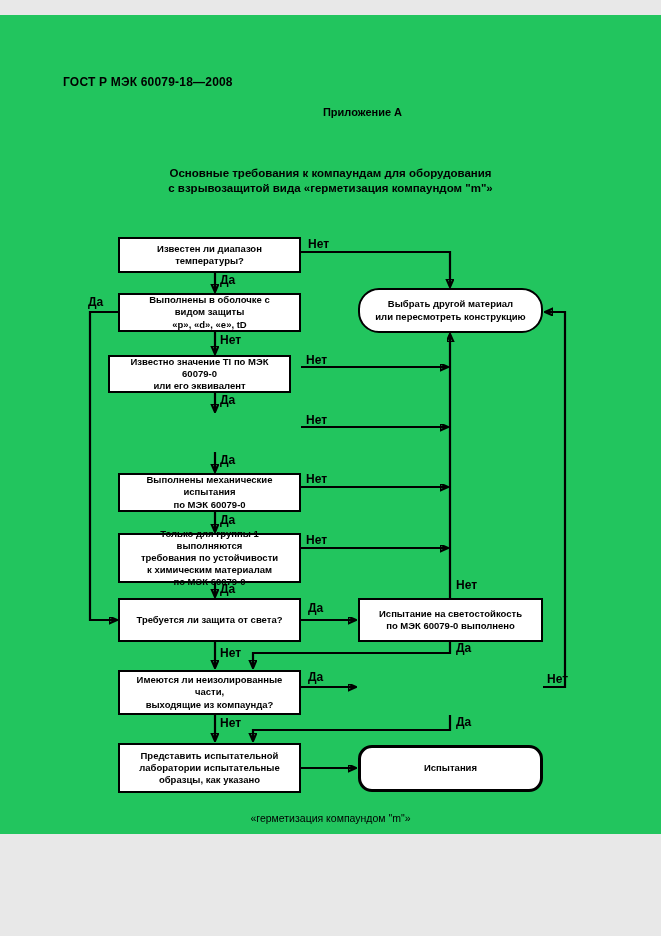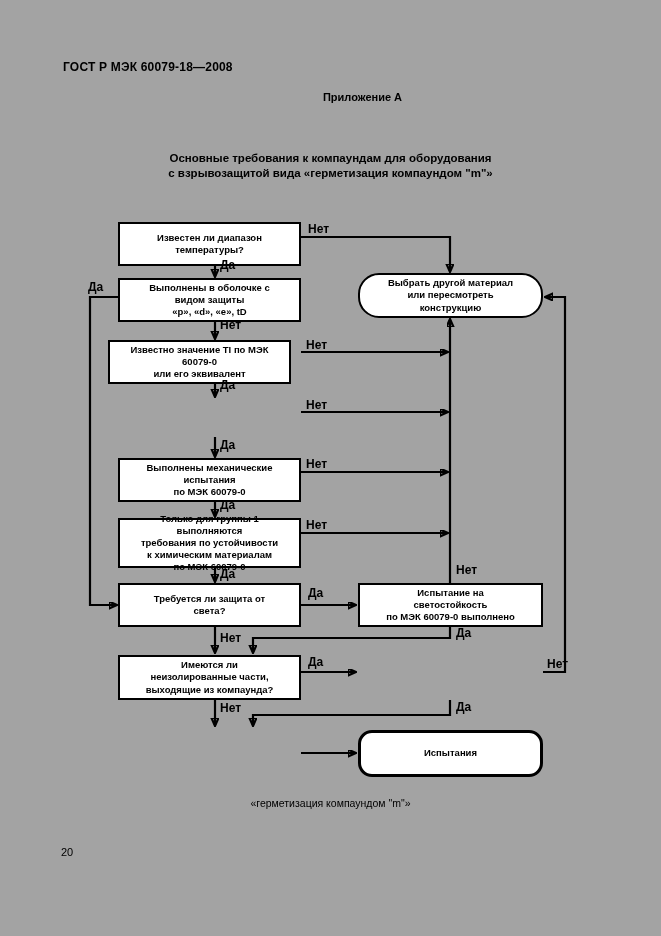--- a/index.html
+++ b/index.html
@@ -1,29 +1,29 @@
 <!DOCTYPE html>
 <html><head>
 <meta charset="utf-8">
 <style>
   html,body{margin:0;padding:0;background:#e8e8e8;}
   .page{
-    position:relative;width:661px;height:936px;background:#a3a3a3;
+    position:relative;width:661px;height:819px;background:#22c55e;
     font-family:"Liberation Sans",sans-serif;color:#000;overflow:hidden;
-    margin:0 auto;
+    margin:15px auto;
   }
   .doc-header{position:absolute;left:63px;top:60px;font-size:12px;font-weight:bold;letter-spacing:.2px;}
   .appendix{position:absolute;left:0;top:91px;width:661px;text-align:center;font-size:11px;font-weight:bold;line-height:13px;padding-left:32px;}
   .fig-title{position:absolute;left:0;top:151px;width:661px;text-align:center;font-size:11.5px;font-weight:bold;line-height:15px;}
   .caption{position:absolute;left:0;top:796px;width:661px;text-align:center;font-size:10.5px;line-height:15px;}
   .page-number{position:absolute;left:61px;top:846px;font-size:11px;}
   .fbox{
     position:absolute;box-sizing:border-box;border:2.5px solid #000;background:#fff;
     display:flex;align-items:center;justify-content:center;text-align:center;
-    font-size:9.5px;font-weight:bold;line-height:1.28;white-space:pre-line;padding:20px;
+    font-size:9.5px;font-weight:bold;line-height:1.28;white-space:pre-line;padding:14px;
   }
   .fbox.rounded{border-radius:14px;border-width:3px;}
   .elabel{position:absolute;font-size:12px;font-weight:bold;line-height:10px;}
   svg.connectors{position:absolute;left:0;top:0;}
   svg.connectors path{fill:none;stroke:#000;stroke-width:2.2;}
 </style>
 </head>
 <body>
 
 <div class="page">
@@ -75,20 +75,23 @@
 или его эквивалент</div>
   <div class="fbox" style="left:118px;top:458px;width:183px;height:39px;">Выполнены механические испытания
 по МЭК 60079-0</div>
   <div class="fbox" style="left:118px;top:518px;width:183px;height:50px;">Только для группы 1 выполняются
 требования по устойчивости
 к химическим материалам
 по МЭК 60079-0</div>
   <div class="fbox" style="left:118px;top:583px;width:183px;height:44px;">Требуется ли защита от света?</div>
   <div class="fbox" style="left:118px;top:655px;width:183px;height:45px;">Имеются ли неизолированные части,
 выходящие из компаунда?</div>
+  <div class="fbox" style="left:118px;top:728px;width:183px;height:50px;">Представить испытательной
+лаборатории испытательные
+образцы, как указано</div>
 
   <div class="fbox" style="left:358px;top:273px;width:185px;height:45px;border-radius:21px;">Выбрать другой материал
 или пересмотреть конструкцию</div>
   <div class="fbox" style="left:358px;top:583px;width:185px;height:44px;">Испытание на светостойкость
 по МЭК 60079-0 выполнено</div>
   <div class="fbox rounded" style="left:358px;top:730px;width:185px;height:47px;">Испытания</div>
 
   <span class="elabel" style="left:308px;top:224px;">Нет</span>
   <span class="elabel" style="left:220px;top:260px;">Да</span>
   <span class="elabel" style="left:88px;top:282px;">Да</span>

